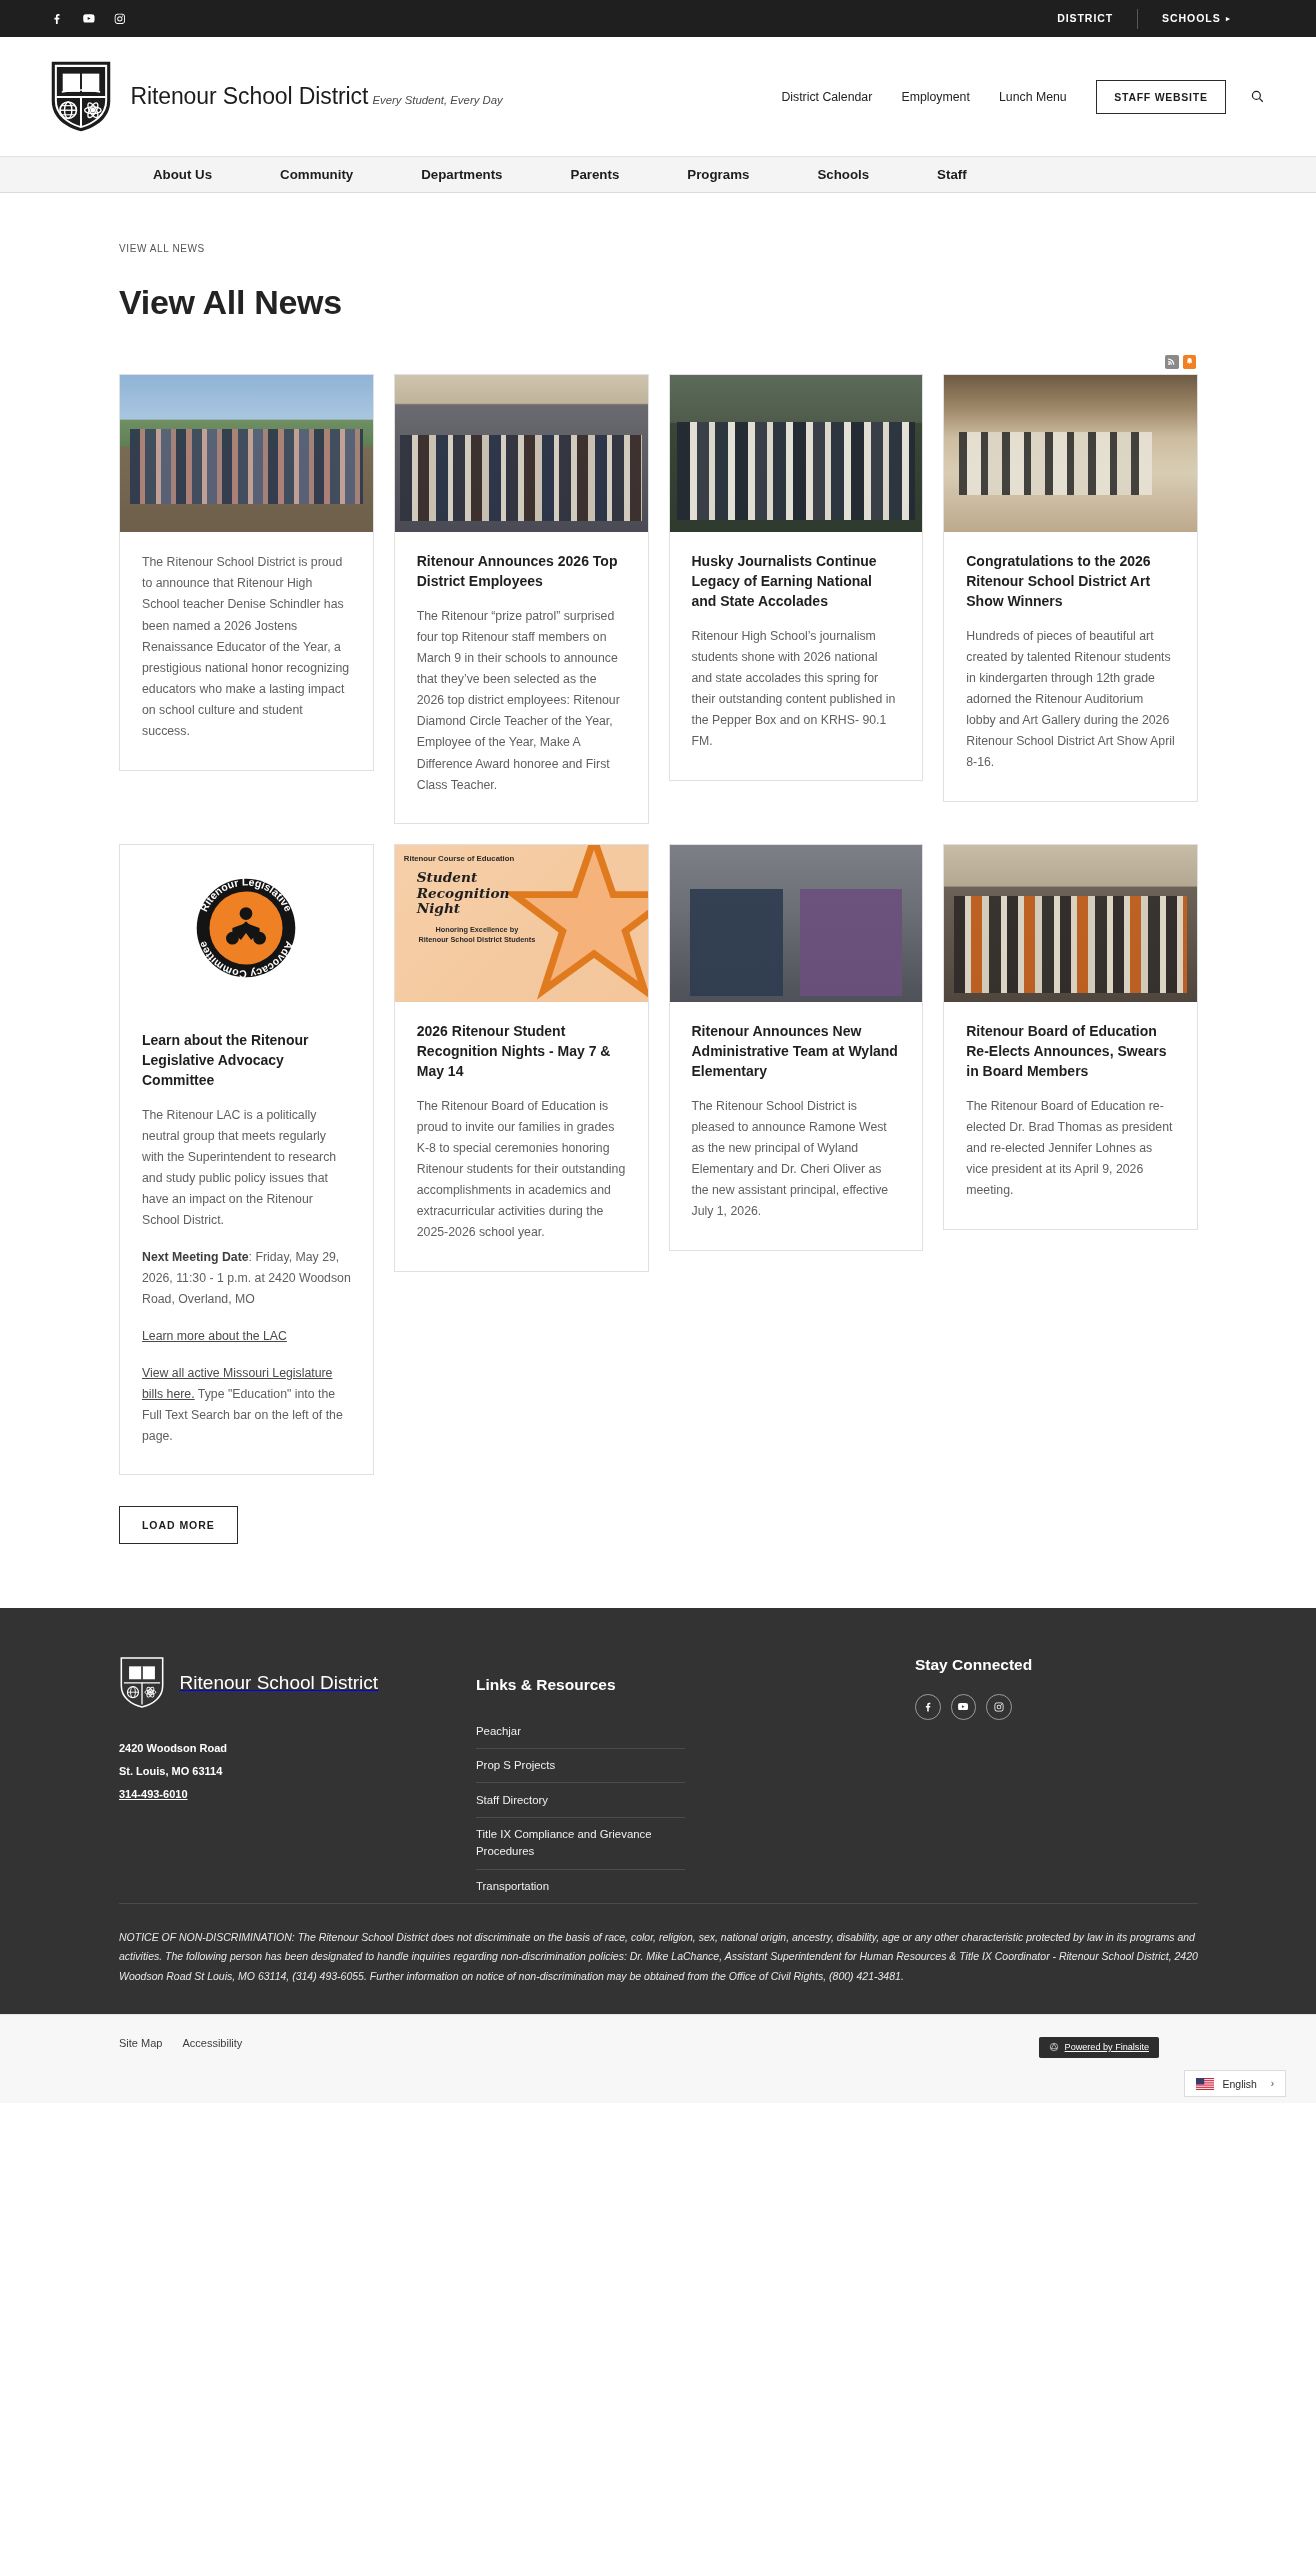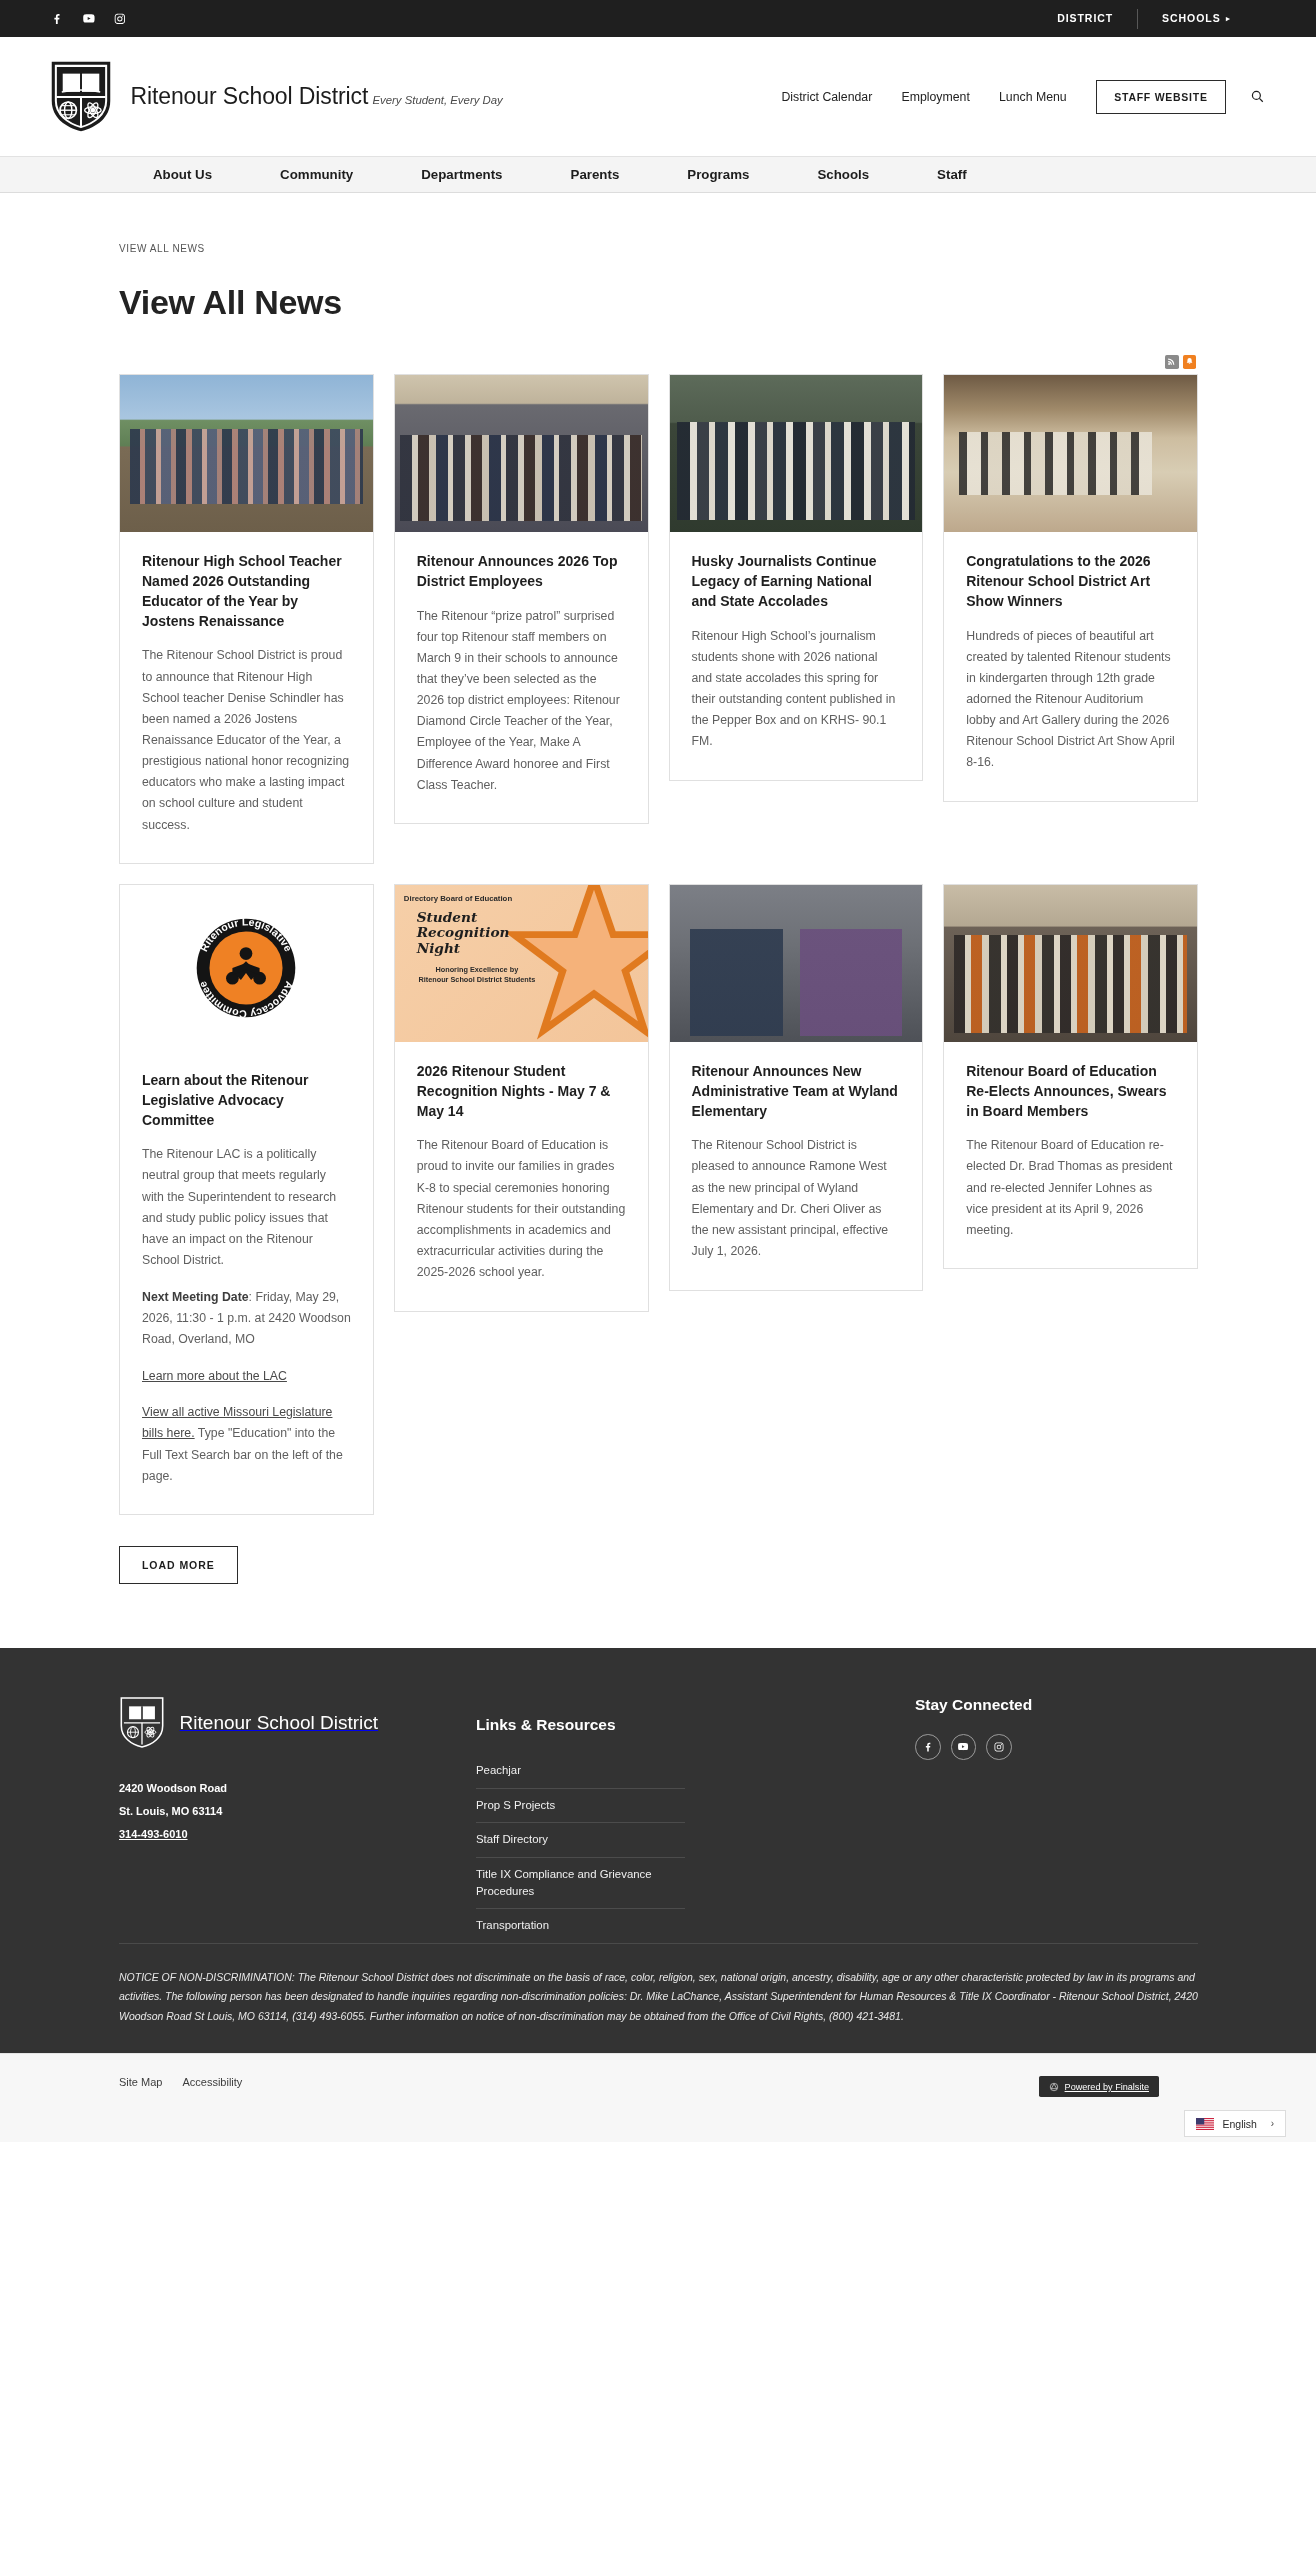--- a/index.html
+++ b/index.html
@@ -525,21 +525,20 @@
     </span>
   </div>
 
   <div class="news-grid">
 
     <a href="#" class="news-card">
       <div class="card-media">
           <div class="ph ph-group1"></div>
         </div>
       <div class="card-body">
-        <div class="card-title">Ritenour High School Teacher Named 2026 Outstanding Educator of the Year by Jostens Renaissance</div>
         <div class="card-desc">The Ritenour School District is proud to announce that Ritenour High School teacher Denise Schindler has been named a 2026 Jostens Renaissance Educator of the Year, a prestigious national honor recognizing educators who make a lasting impact on school culture and student success.</div>
       </div>
     </a>
 
     <a href="#" class="news-card">
       <div class="card-media">
           <div class="ph ph-group2"></div>
         </div>
       <div class="card-body">
         <div class="card-title">Ritenour Announces 2026 Top District Employees</div>
@@ -599,21 +598,21 @@
         </div>
       </div>
     </div>
 
     <a href="#" class="news-card">
       <div class="card-media ph-srn">
         <div class="srn-inner">
           <svg class="srn-star" viewBox="0 0 100 100">
             <polygon points="50,4 61,36 96,36 68,57 79,91 50,70 21,91 32,57 4,36 39,36" fill="#f5b27a" stroke="#e07a1f" stroke-width="4"></polygon>
           </svg>
-          <div class="srn-t1">Directory Board of Education</div>
+          <div class="srn-t1">Ritenour Course of Education</div>
           <div class="srn-t2">Student<br>Recognition<br>Night</div>
           <div class="srn-t3">Honoring Excellence by<br>Ritenour School District Students</div>
         </div>
       </div>
       <div class="card-body">
         <div class="card-title">2026 Ritenour Student Recognition Nights - May 7 &amp; May 14</div>
         <div class="card-desc">The Ritenour Board of Education is proud to invite our families in grades K-8 to special ceremonies honoring Ritenour students for their outstanding accomplishments in academics and extracurricular activities during the 2025-2026 school year.</div>
       </div>
     </a>
 

